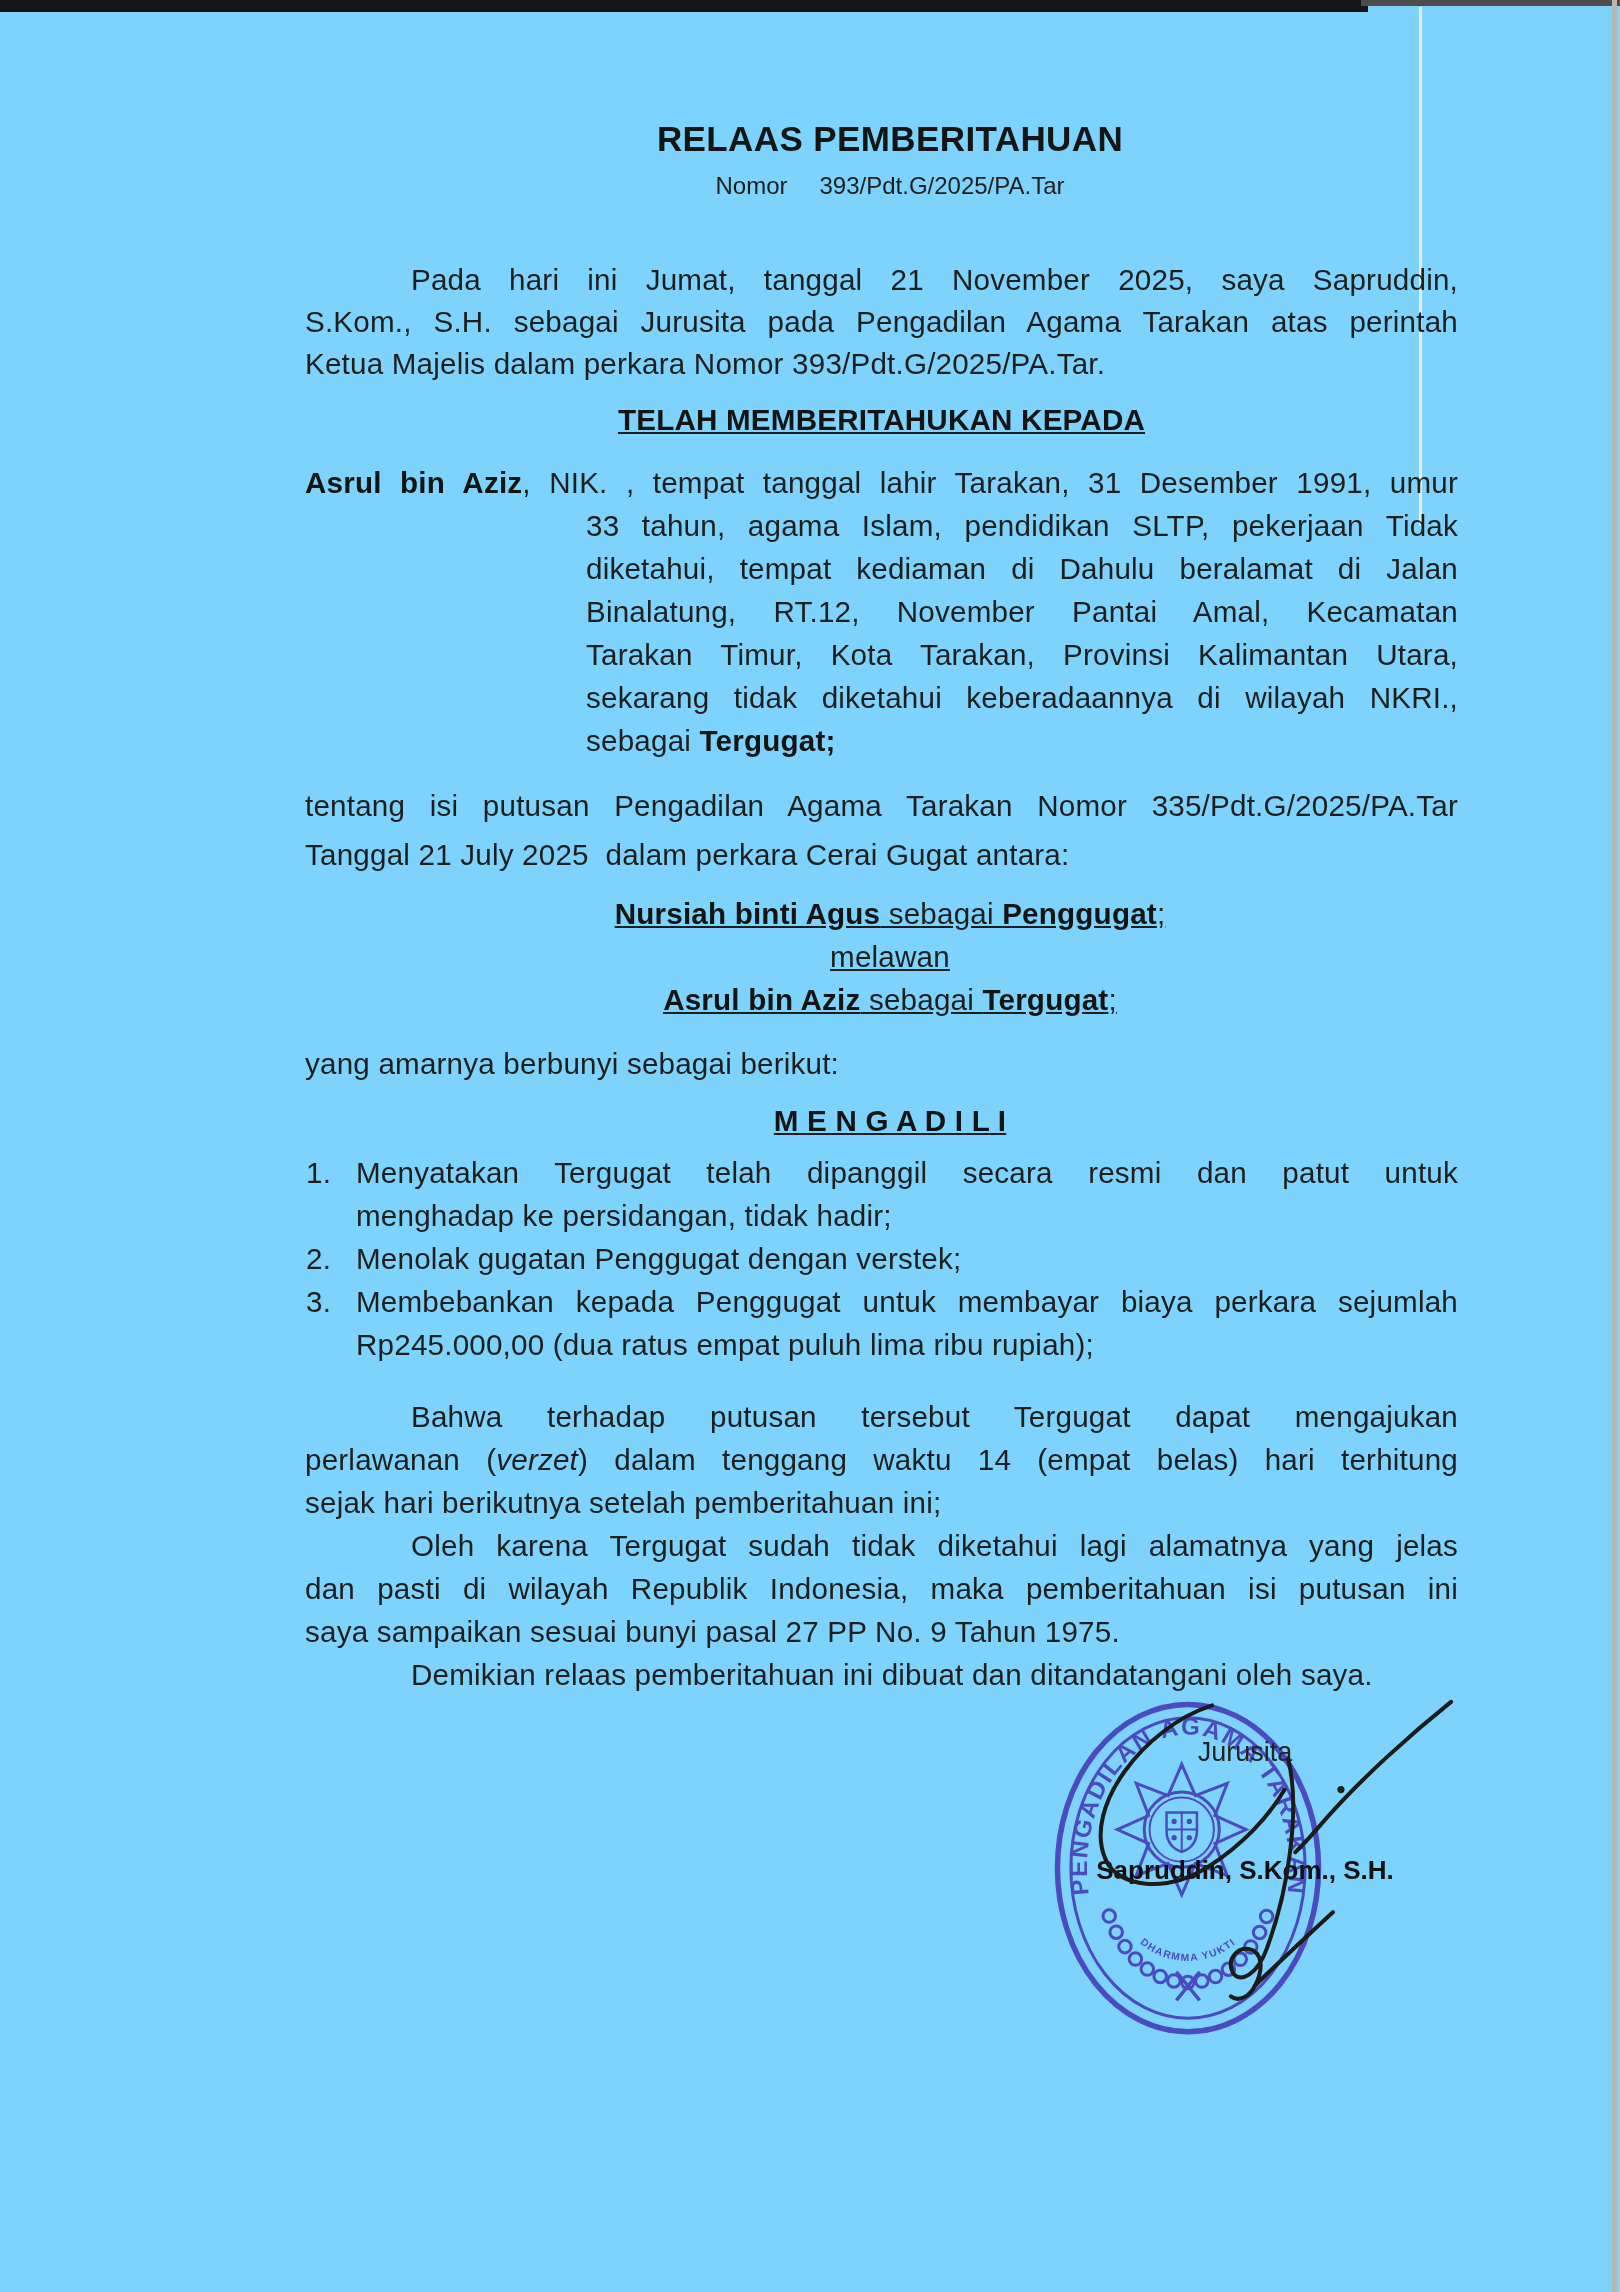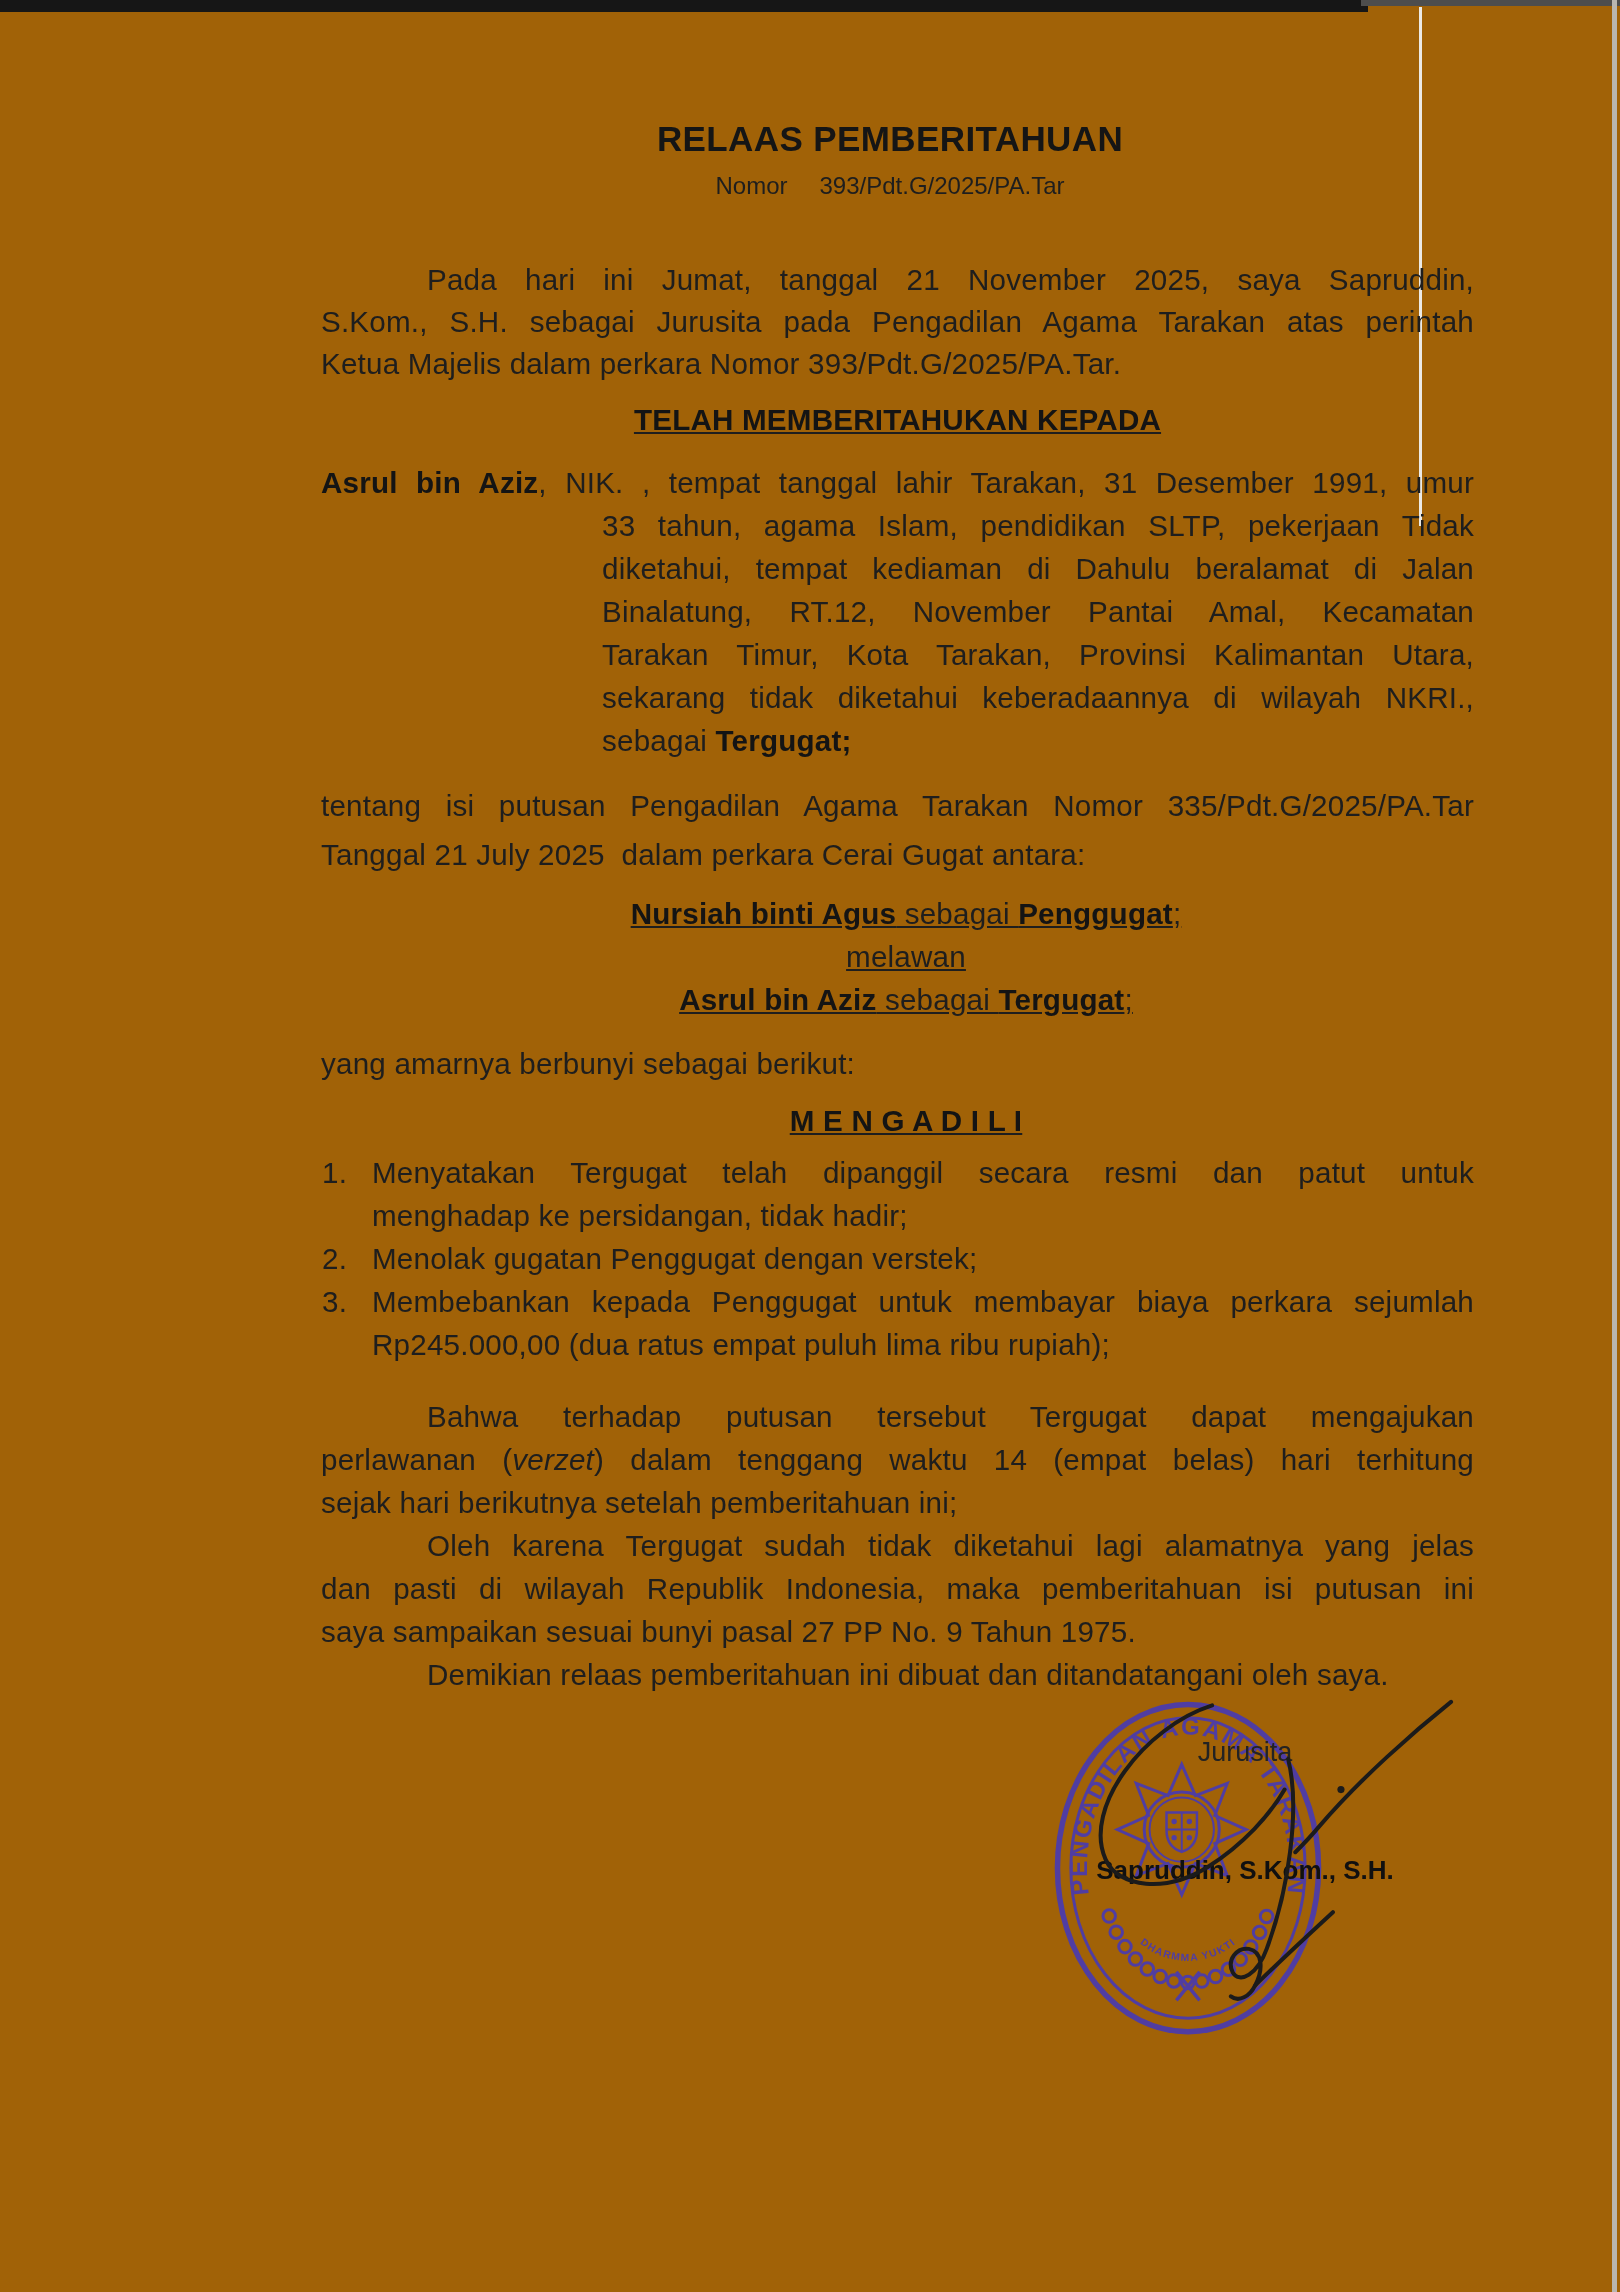--- a/index.html
+++ b/index.html
@@ -1,36 +1,35 @@
 <!DOCTYPE html>
 <html style="--stamp-color: #4539b8; --ink-color: #1b1b1b;font-size:14.3px"><head>
 <meta charset="utf-8">
 <style>
   html,body{margin:0;padding:0;background:#ffffff;}
   .page{
     position:relative;
     width:1620px;height:2293px;
-    background:#a16207;
+    background:#7dd3fc;
     font-family:"Liberation Sans", sans-serif;
     color:#1e1e1e;
     overflow:hidden;
   }
   
   .scan-bar-top{position:absolute;left:0;top:0;width:1368px;height:11.6px;background:#161616;}
   .scan-bar-top-right{position:absolute;left:1361px;top:0;width:259px;height:6.3px;background:#4d4d4d;}
   .scan-edge-right{position:absolute;left:1612px;top:0;width:4.5px;height:2293px;background:#b9b6b0;}
   .scan-streak{position:absolute;left:1419px;top:7.2px;width:2.7px;height:519px;background:#eceae6;}
   
   .line{
     position:absolute;
     font-size:29.6px;
     line-height:36px;
     white-space:pre-wrap;
     letter-spacing:0.2px;
-    margin-left:16px;
   }
   .just{text-align:justify;text-align-last:justify;}
   .center{text-align:center;text-decoration:underline;}
   .indent{text-indent:106px;}
   .b{font-weight:700;color:#141414;}
   .i{font-style:italic;}
   .num{position:absolute;left:-50px;top:0;width:50px;text-align:left;}
   .doc-title{
     position:absolute;left:313px;top:119px;width:1154px;
     text-align:center;font-size:35px;font-weight:700;letter-spacing:0.4px;color:#151515;

